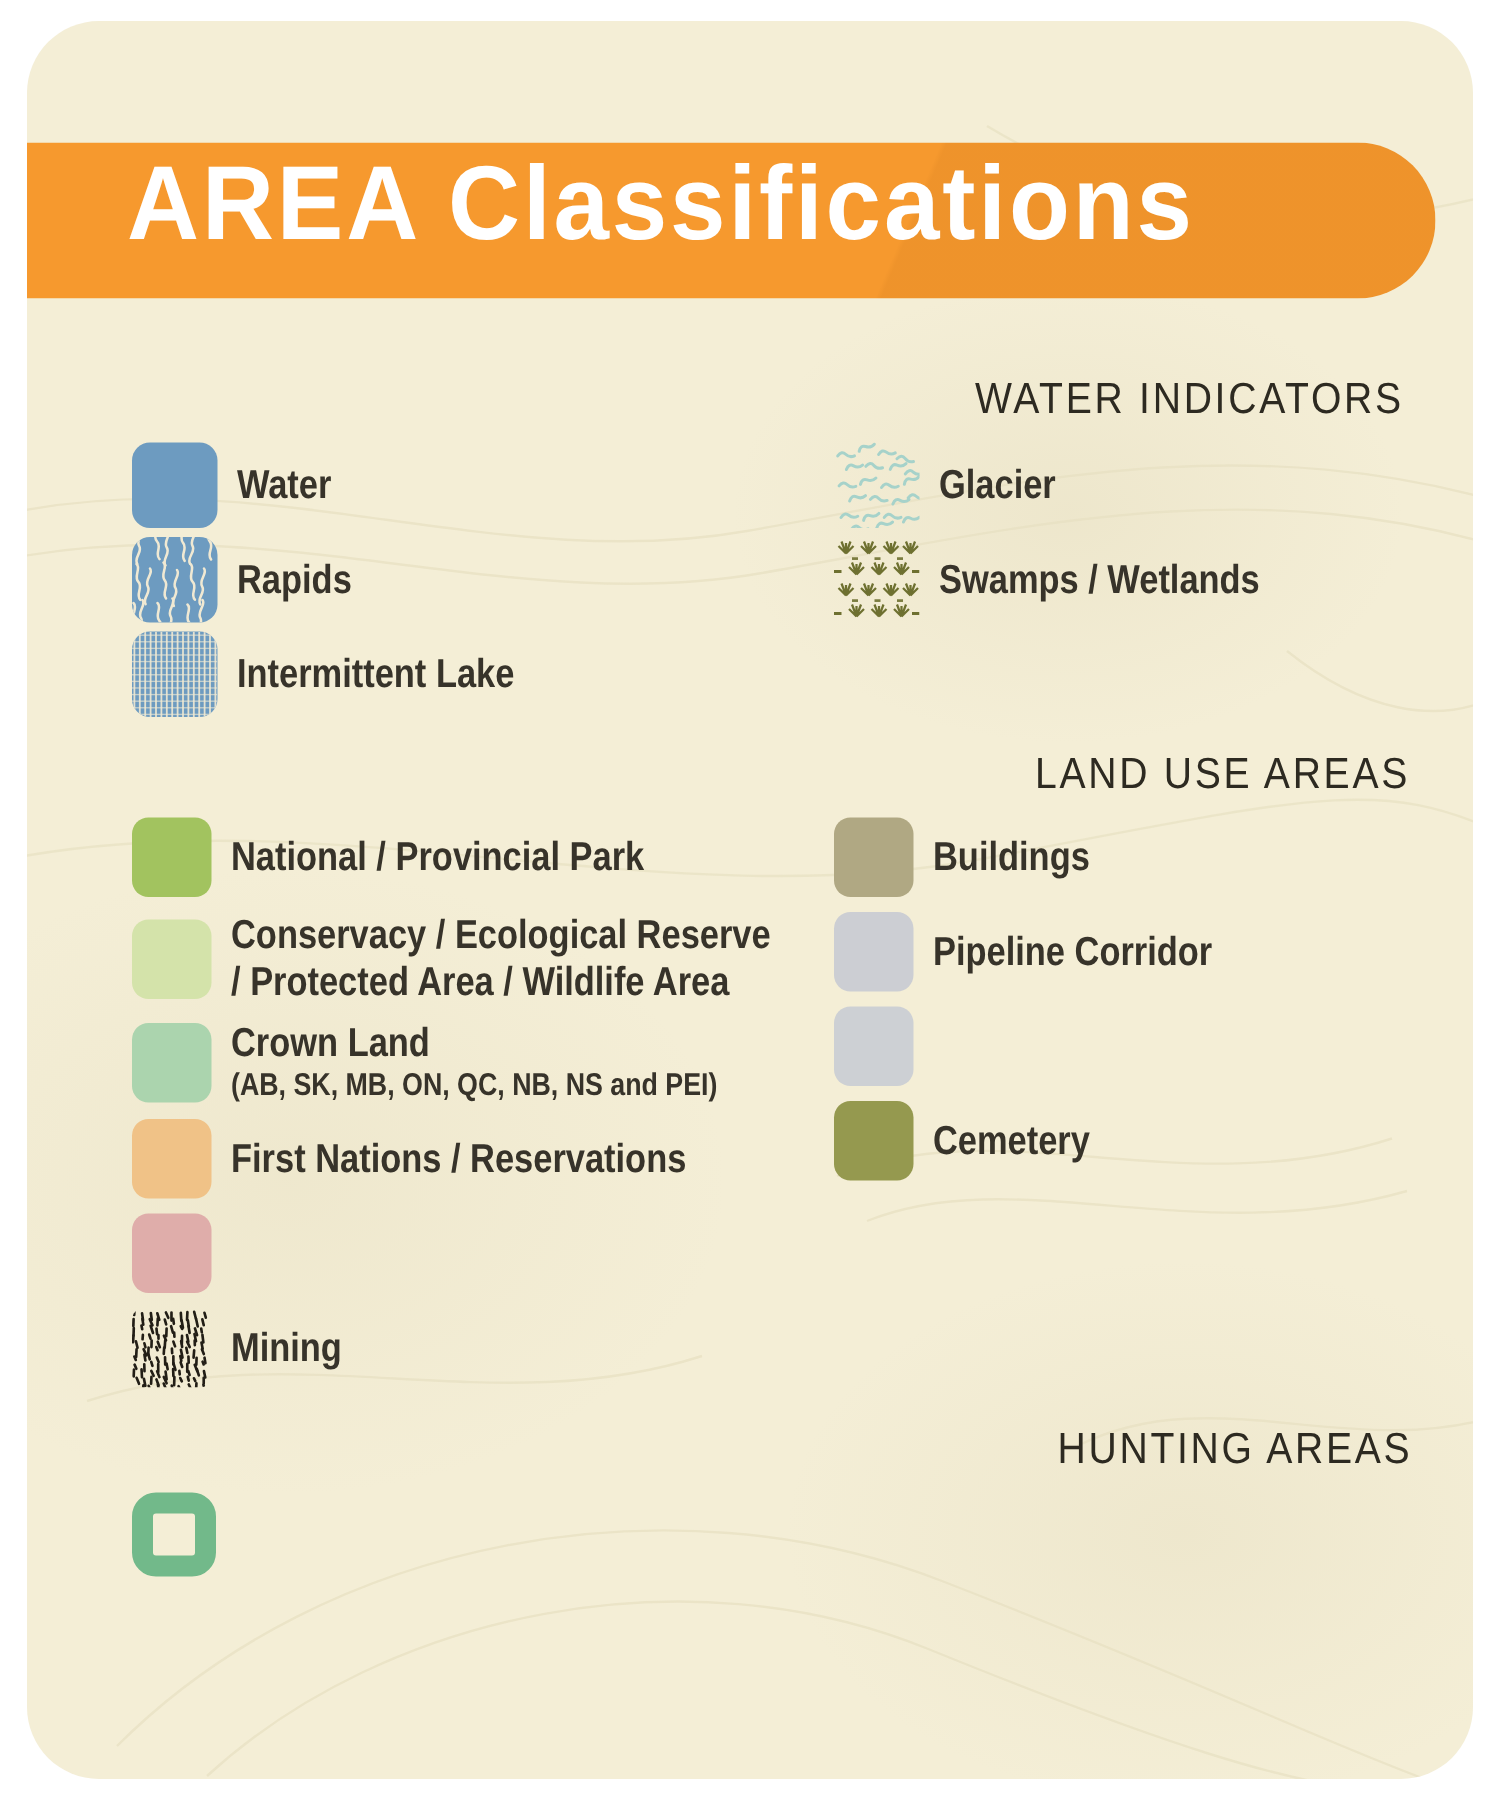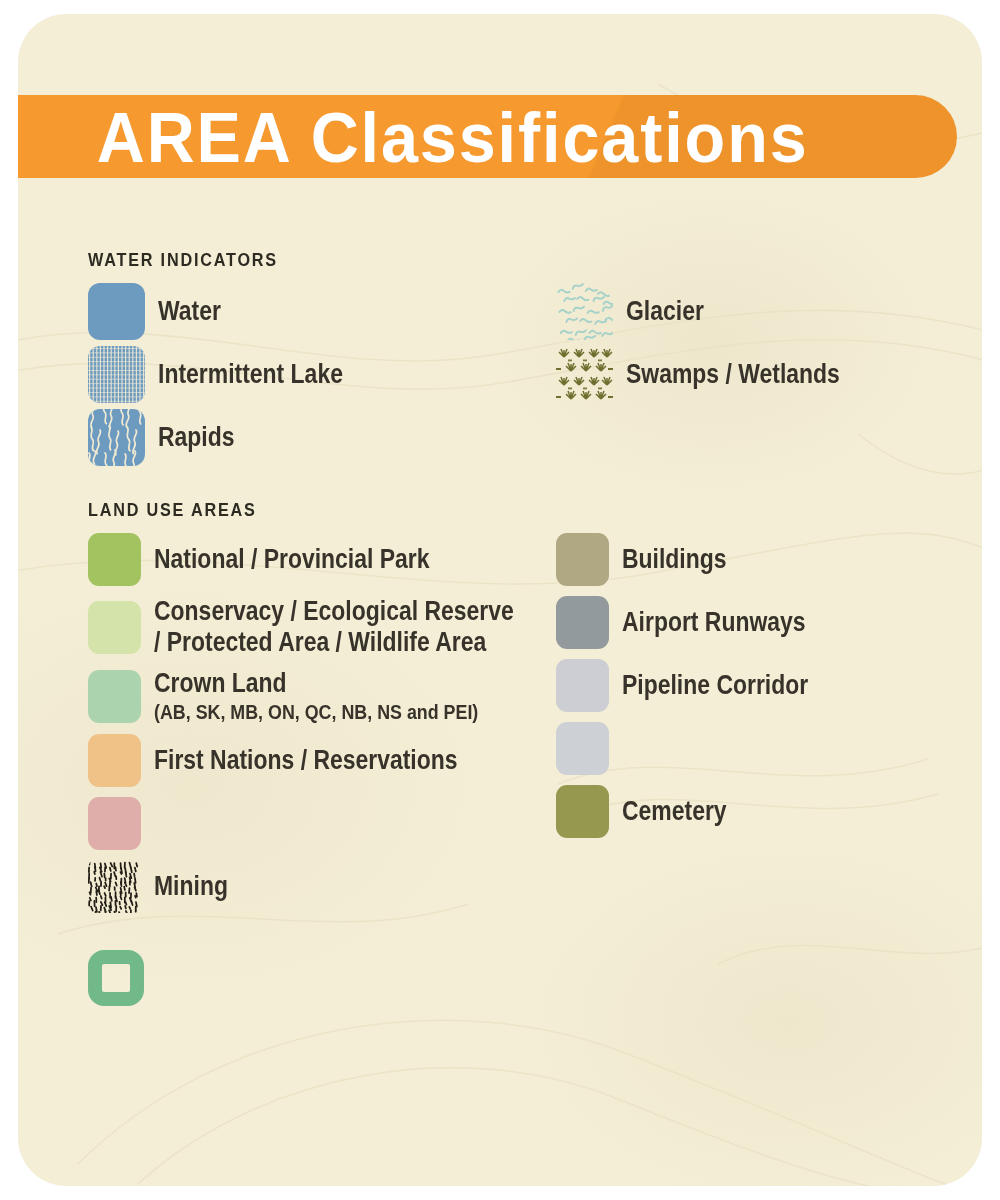--- a/index.html
+++ b/index.html
@@ -11,29 +11,29 @@
     position:absolute;left:18px;top:14px;width:964px;height:1172px;
     border-radius:48px;overflow:hidden;
     background-color:var(--bg,#F4EED6);
     background-image:
       radial-gradient(ellipse 320px 220px at 72% 28%, rgba(214,204,168,0.22), rgba(214,204,168,0) 70%),
       radial-gradient(ellipse 420px 300px at 18% 66%, rgba(214,204,168,0.18), rgba(214,204,168,0) 70%),
       radial-gradient(ellipse 380px 260px at 80% 86%, rgba(214,204,168,0.20), rgba(214,204,168,0) 70%);
   }
   .topo{position:absolute;left:0;top:0;z-index:0;}
   .banner{
-    position:absolute;z-index:2;left:0;top:81px;width:939px;height:83px;
-    border-radius:0 57px 57px 0;display:flex;align-items:flex-end;
-    padding-left:60px;box-sizing:border-box;
+    position:absolute;z-index:2;left:0;top:81px;width:939px;height:104px;
+    border-radius:0 57px 57px 0;display:flex;align-items:flex-start;
+    padding-left:48px;box-sizing:border-box;
     background-image:linear-gradient(113deg, rgba(0,0,0,0) 62%, rgba(140,70,0,0.07) 62.4%);
   }
   .cond{display:inline-block;transform:scaleX(0.88);transform-origin:0 50%;white-space:nowrap;}
   .title{font-size:70px;font-weight:bold;color:#ffffff;letter-spacing:2px;transform:scaleX(0.95);}
   .sec{position:absolute;left:70px;right:14px;z-index:1;}
-  .sec h2{margin:0 0 12px 0;font-size:18px;font-weight:bold;letter-spacing:2px;color:var(--tdark,#2D2A21);}
+  .sec h2{margin:0 0 12px 0;font-size:29px;font-weight:normal;letter-spacing:2px;color:var(--tdark,#2D2A21);text-align:right;}
   .sec h2 .cond{transform:scaleX(0.90);}
   .cols{display:flex;}
   .col{display:flex;flex-direction:column;}
   .col.left{width:468px;flex:none;}
   .sec-water .col{gap:6px;}
   .sec-land .col{gap:10px;}
   .sec-hunt .col{gap:10px;}
   .row{display:flex;align-items:center;gap:13px;}
   .swatch{flex:none;width:57px;height:57px;border-radius:12px;overflow:hidden;position:relative;}
   .sec-land .swatch{width:53px;height:53px;border-radius:11px;}
@@ -73,20 +73,47 @@
   </div>
 
   <section class="sec sec-water" style="top:236px">
     <h2><span class="cond">WATER INDICATORS</span></h2>
     <div class="cols">
       <div class="col left">
           <div class="row">
             <div class="swatch" style="background: rgb(109, 155, 192);"></div>
             <div class="lbl">
               <span class="cond">Water</span>
+            </div>
+          </div>
+          <div class="row">
+            <div class="swatch" style="background: rgb(109, 155, 192);">
+              <svg viewBox="0 0 57 57">
+                <path d="M0,0 c3,3 -3,8 0,12 c3,4 -3,8 0,12" fill="none" stroke="#F0E9D3" stroke-width="1.7" stroke-linecap="round" transform="translate(6,-6) rotate(6)"></path>
+                <path d="M0,0 c3,3 -3,8 0,12 c3,4 -3,8 0,12" fill="none" stroke="#F0E9D3" stroke-width="1.7" stroke-linecap="round" transform="translate(15,-9) rotate(-8)"></path>
+                <path d="M0,0 c3,3 -3,8 0,12 c3,4 -3,8 0,12" fill="none" stroke="#F0E9D3" stroke-width="1.7" stroke-linecap="round" transform="translate(24,-5) rotate(4)"></path>
+                <path d="M0,0 c3,3 -3,8 0,12 c3,4 -3,8 0,12" fill="none" stroke="#F0E9D3" stroke-width="1.7" stroke-linecap="round" transform="translate(33,-8) rotate(-5)"></path>
+                <path d="M0,0 c3,3 -3,8 0,12 c3,4 -3,8 0,12" fill="none" stroke="#F0E9D3" stroke-width="1.7" stroke-linecap="round" transform="translate(42,-6) rotate(8)"></path>
+                <path d="M0,0 c3,3 -3,8 0,12 c3,4 -3,8 0,12" fill="none" stroke="#F0E9D3" stroke-width="1.7" stroke-linecap="round" transform="translate(51,-9) rotate(-4)"></path>
+                <path d="M0,0 c3,3 -3,8 0,12 c3,4 -3,8 0,12" fill="none" stroke="#F0E9D3" stroke-width="1.7" stroke-linecap="round" transform="translate(3,18) rotate(-6)"></path>
+                <path d="M0,0 c3,3 -3,8 0,12 c3,4 -3,8 0,12" fill="none" stroke="#F0E9D3" stroke-width="1.7" stroke-linecap="round" transform="translate(12,21) rotate(7)"></path>
+                <path d="M0,0 c3,3 -3,8 0,12 c3,4 -3,8 0,12" fill="none" stroke="#F0E9D3" stroke-width="1.7" stroke-linecap="round" transform="translate(21,17) rotate(-4)"></path>
+                <path d="M0,0 c3,3 -3,8 0,12 c3,4 -3,8 0,12" fill="none" stroke="#F0E9D3" stroke-width="1.7" stroke-linecap="round" transform="translate(30,22) rotate(5)"></path>
+                <path d="M0,0 c3,3 -3,8 0,12 c3,4 -3,8 0,12" fill="none" stroke="#F0E9D3" stroke-width="1.7" stroke-linecap="round" transform="translate(39,18) rotate(-7)"></path>
+                <path d="M0,0 c3,3 -3,8 0,12 c3,4 -3,8 0,12" fill="none" stroke="#F0E9D3" stroke-width="1.7" stroke-linecap="round" transform="translate(48,21) rotate(6)"></path>
+                <path d="M0,0 c3,3 -3,8 0,12 c3,4 -3,8 0,12" fill="none" stroke="#F0E9D3" stroke-width="1.7" stroke-linecap="round" transform="translate(7,42) rotate(5)"></path>
+                <path d="M0,0 c3,3 -3,8 0,12 c3,4 -3,8 0,12" fill="none" stroke="#F0E9D3" stroke-width="1.7" stroke-linecap="round" transform="translate(17,44) rotate(-6)"></path>
+                <path d="M0,0 c3,3 -3,8 0,12 c3,4 -3,8 0,12" fill="none" stroke="#F0E9D3" stroke-width="1.7" stroke-linecap="round" transform="translate(27,41) rotate(6)"></path>
+                <path d="M0,0 c3,3 -3,8 0,12 c3,4 -3,8 0,12" fill="none" stroke="#F0E9D3" stroke-width="1.7" stroke-linecap="round" transform="translate(37,45) rotate(-5)"></path>
+                <path d="M0,0 c3,3 -3,8 0,12 c3,4 -3,8 0,12" fill="none" stroke="#F0E9D3" stroke-width="1.7" stroke-linecap="round" transform="translate(47,42) rotate(7)"></path>
+                <path d="M0,0 c3,3 -3,8 0,12 c3,4 -3,8 0,12" fill="none" stroke="#F0E9D3" stroke-width="1.7" stroke-linecap="round" transform="translate(1,44) rotate(-5)"></path>
+              </svg>
+            </div>
+            <div class="lbl">
+              <span class="cond">Rapids</span>
             </div>
           </div>
           <div class="row">
             <div class="swatch" style="background: rgb(109, 155, 192);">
               <svg viewBox="0 0 57 57">
                 <rect x="1" y="0" width="1.2" height="57" fill="#F0E9D3" opacity="0.9"></rect>
                 <rect x="4.6" y="0" width="1.2" height="57" fill="#F0E9D3" opacity="0.9"></rect>
                 <rect x="8.2" y="0" width="1.2" height="57" fill="#F0E9D3" opacity="0.9"></rect>
                 <rect x="11.799999999999999" y="0" width="1.2" height="57" fill="#F0E9D3" opacity="0.9"></rect>
                 <rect x="15.399999999999999" y="0" width="1.2" height="57" fill="#F0E9D3" opacity="0.9"></rect>
@@ -111,47 +138,20 @@
                 <rect x="0" y="32.8" width="57" height="0.9" fill="#F0E9D3" opacity="0.65"></rect>
                 <rect x="0" y="37.199999999999996" width="57" height="0.9" fill="#F0E9D3" opacity="0.65"></rect>
                 <rect x="0" y="41.599999999999994" width="57" height="0.9" fill="#F0E9D3" opacity="0.65"></rect>
                 <rect x="0" y="45.99999999999999" width="57" height="0.9" fill="#F0E9D3" opacity="0.65"></rect>
                 <rect x="0" y="50.39999999999999" width="57" height="0.9" fill="#F0E9D3" opacity="0.65"></rect>
                 <rect x="0" y="54.79999999999999" width="57" height="0.9" fill="#F0E9D3" opacity="0.65"></rect>
               </svg>
             </div>
             <div class="lbl">
               <span class="cond">Intermittent Lake</span>
-            </div>
-          </div>
-          <div class="row">
-            <div class="swatch" style="background: rgb(109, 155, 192);">
-              <svg viewBox="0 0 57 57">
-                <path d="M0,0 c3,3 -3,8 0,12 c3,4 -3,8 0,12" fill="none" stroke="#F0E9D3" stroke-width="1.7" stroke-linecap="round" transform="translate(6,-6) rotate(6)"></path>
-                <path d="M0,0 c3,3 -3,8 0,12 c3,4 -3,8 0,12" fill="none" stroke="#F0E9D3" stroke-width="1.7" stroke-linecap="round" transform="translate(15,-9) rotate(-8)"></path>
-                <path d="M0,0 c3,3 -3,8 0,12 c3,4 -3,8 0,12" fill="none" stroke="#F0E9D3" stroke-width="1.7" stroke-linecap="round" transform="translate(24,-5) rotate(4)"></path>
-                <path d="M0,0 c3,3 -3,8 0,12 c3,4 -3,8 0,12" fill="none" stroke="#F0E9D3" stroke-width="1.7" stroke-linecap="round" transform="translate(33,-8) rotate(-5)"></path>
-                <path d="M0,0 c3,3 -3,8 0,12 c3,4 -3,8 0,12" fill="none" stroke="#F0E9D3" stroke-width="1.7" stroke-linecap="round" transform="translate(42,-6) rotate(8)"></path>
-                <path d="M0,0 c3,3 -3,8 0,12 c3,4 -3,8 0,12" fill="none" stroke="#F0E9D3" stroke-width="1.7" stroke-linecap="round" transform="translate(51,-9) rotate(-4)"></path>
-                <path d="M0,0 c3,3 -3,8 0,12 c3,4 -3,8 0,12" fill="none" stroke="#F0E9D3" stroke-width="1.7" stroke-linecap="round" transform="translate(3,18) rotate(-6)"></path>
-                <path d="M0,0 c3,3 -3,8 0,12 c3,4 -3,8 0,12" fill="none" stroke="#F0E9D3" stroke-width="1.7" stroke-linecap="round" transform="translate(12,21) rotate(7)"></path>
-                <path d="M0,0 c3,3 -3,8 0,12 c3,4 -3,8 0,12" fill="none" stroke="#F0E9D3" stroke-width="1.7" stroke-linecap="round" transform="translate(21,17) rotate(-4)"></path>
-                <path d="M0,0 c3,3 -3,8 0,12 c3,4 -3,8 0,12" fill="none" stroke="#F0E9D3" stroke-width="1.7" stroke-linecap="round" transform="translate(30,22) rotate(5)"></path>
-                <path d="M0,0 c3,3 -3,8 0,12 c3,4 -3,8 0,12" fill="none" stroke="#F0E9D3" stroke-width="1.7" stroke-linecap="round" transform="translate(39,18) rotate(-7)"></path>
-                <path d="M0,0 c3,3 -3,8 0,12 c3,4 -3,8 0,12" fill="none" stroke="#F0E9D3" stroke-width="1.7" stroke-linecap="round" transform="translate(48,21) rotate(6)"></path>
-                <path d="M0,0 c3,3 -3,8 0,12 c3,4 -3,8 0,12" fill="none" stroke="#F0E9D3" stroke-width="1.7" stroke-linecap="round" transform="translate(7,42) rotate(5)"></path>
-                <path d="M0,0 c3,3 -3,8 0,12 c3,4 -3,8 0,12" fill="none" stroke="#F0E9D3" stroke-width="1.7" stroke-linecap="round" transform="translate(17,44) rotate(-6)"></path>
-                <path d="M0,0 c3,3 -3,8 0,12 c3,4 -3,8 0,12" fill="none" stroke="#F0E9D3" stroke-width="1.7" stroke-linecap="round" transform="translate(27,41) rotate(6)"></path>
-                <path d="M0,0 c3,3 -3,8 0,12 c3,4 -3,8 0,12" fill="none" stroke="#F0E9D3" stroke-width="1.7" stroke-linecap="round" transform="translate(37,45) rotate(-5)"></path>
-                <path d="M0,0 c3,3 -3,8 0,12 c3,4 -3,8 0,12" fill="none" stroke="#F0E9D3" stroke-width="1.7" stroke-linecap="round" transform="translate(47,42) rotate(7)"></path>
-                <path d="M0,0 c3,3 -3,8 0,12 c3,4 -3,8 0,12" fill="none" stroke="#F0E9D3" stroke-width="1.7" stroke-linecap="round" transform="translate(1,44) rotate(-5)"></path>
-              </svg>
-            </div>
-            <div class="lbl">
-              <span class="cond">Rapids</span>
             </div>
           </div>
         </div>
       <div class="col">
           <div class="row">
             <div class="swatch nobg">
               <svg viewBox="0 0 57 57">
                 <path d="M0,3 q2,-4 5,-2 q3,2 6,0" fill="none" stroke="#A6D2CA" stroke-width="2" stroke-linecap="round" transform="translate(3,6) rotate(10)"></path>
                 <path d="M0,3 q2,-4 5,-2 q3,2 6,0" fill="none" stroke="#A6D2CA" stroke-width="2" stroke-linecap="round" transform="translate(16,3) rotate(-15)"></path>
                 <path d="M0,3 q2,-4 5,-2 q3,2 6,0" fill="none" stroke="#A6D2CA" stroke-width="2" stroke-linecap="round" transform="translate(30,5) rotate(5)"></path>
@@ -371,45 +371,40 @@
           </div>
         </div>
       <div class="col">
           <div class="row">
             <div class="swatch" style="background: rgb(176, 168, 131);"></div>
             <div class="lbl">
               <span class="cond">Buildings</span>
             </div>
           </div>
           <div class="row">
-            <div class="swatch" style="background: rgb(147, 154, 158);"></div>
-            <div class="lbl">
-              <span class="cond">Airport Runways</span>
-            </div>
-          </div>
-          <div class="row">
             <div class="swatch" style="background: rgb(204, 206, 211);"></div>
             <div class="lbl">
               <span class="cond">Pipeline Corridor</span>
             </div>
           </div>
           <div class="row">
             <div class="swatch" style="background: rgb(205, 208, 212);"></div>
           </div>
           <div class="row">
             <div class="swatch" style="background: rgb(149, 153, 79);"></div>
             <div class="lbl">
               <span class="cond">Cemetery</span>
             </div>
           </div>
         </div>
     </div>
   </section>
 
   <section class="sec sec-hunt" style="top:936px">
+    <h2><span class="cond">HUNTING AREAS</span></h2>
     <div class="cols">
       <div class="col left">
           <div class="row">
             <div class="swatch outline" style="border-color: rgb(114, 185, 138);"></div>
           </div>
         </div>
     </div>
   </section>
 
 </div>

